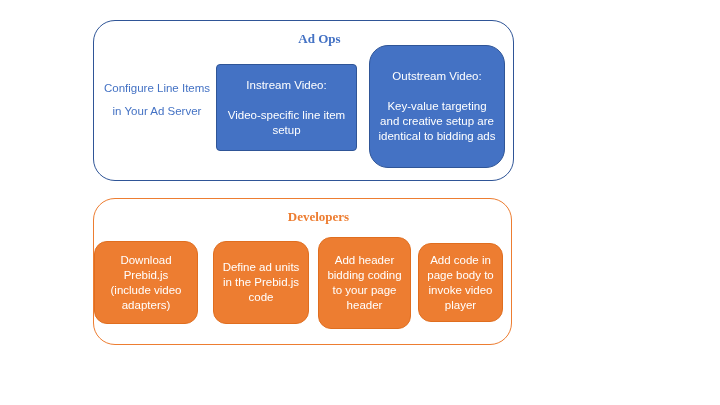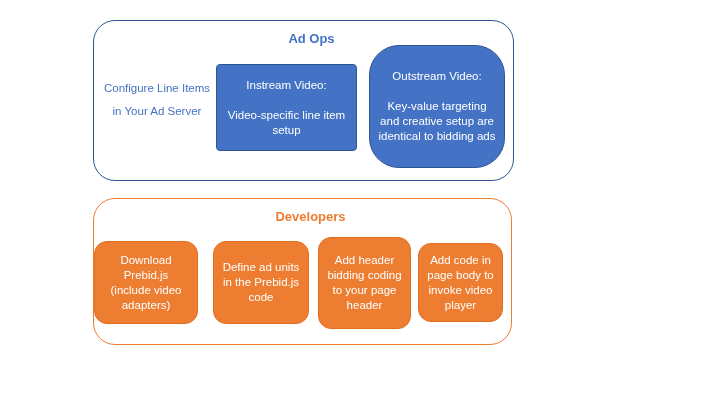--- a/index.html
+++ b/index.html
@@ -30,26 +30,27 @@
   .group.orange {
     left: 93px;
     top: 198px;
     width: 417px;
     height: 145px;
     border: 1.5px solid #ED7D31;
   }
   .group-title {
     position: absolute;
     top: 10px;
-    left: 8px;
+    left: 16px;
     width: 100%;
     text-align: center;
     font-size: 13px;
     font-weight: bold;
     margin: 0;
+    font-family: Liberation Serif, serif;
   }
   .group.blue .group-title { color: #4472C4; }
   .group.orange .group-title { color: #ED7D31; }
 
   .plain-note {
     position: absolute;
     left: 4px;
     top: 56px;
     width: 118px;
     text-align: center;
@@ -87,21 +88,21 @@
     left: 122px;
     top: 43px;
     width: 141px;
     height: 87px;
   }
   .node.outstream {
     left: 275px;
     top: 24px;
     width: 136px;
     height: 123px;
-    border-radius: 30px;
+    border-radius: 19px;
   }
 
   .node.step1 { left: 0;   top: 42px; width: 104px; height: 83px; }
   .node.step2 { left: 119px; top: 42px; width: 96px;  height: 83px; }
   .node.step3 { left: 224px; top: 38px; width: 93px;  height: 92px; }
   .node.step4 { left: 324px; top: 44px; width: 85px;  height: 79px; }
 </style>
 </head>
 <body>
 

